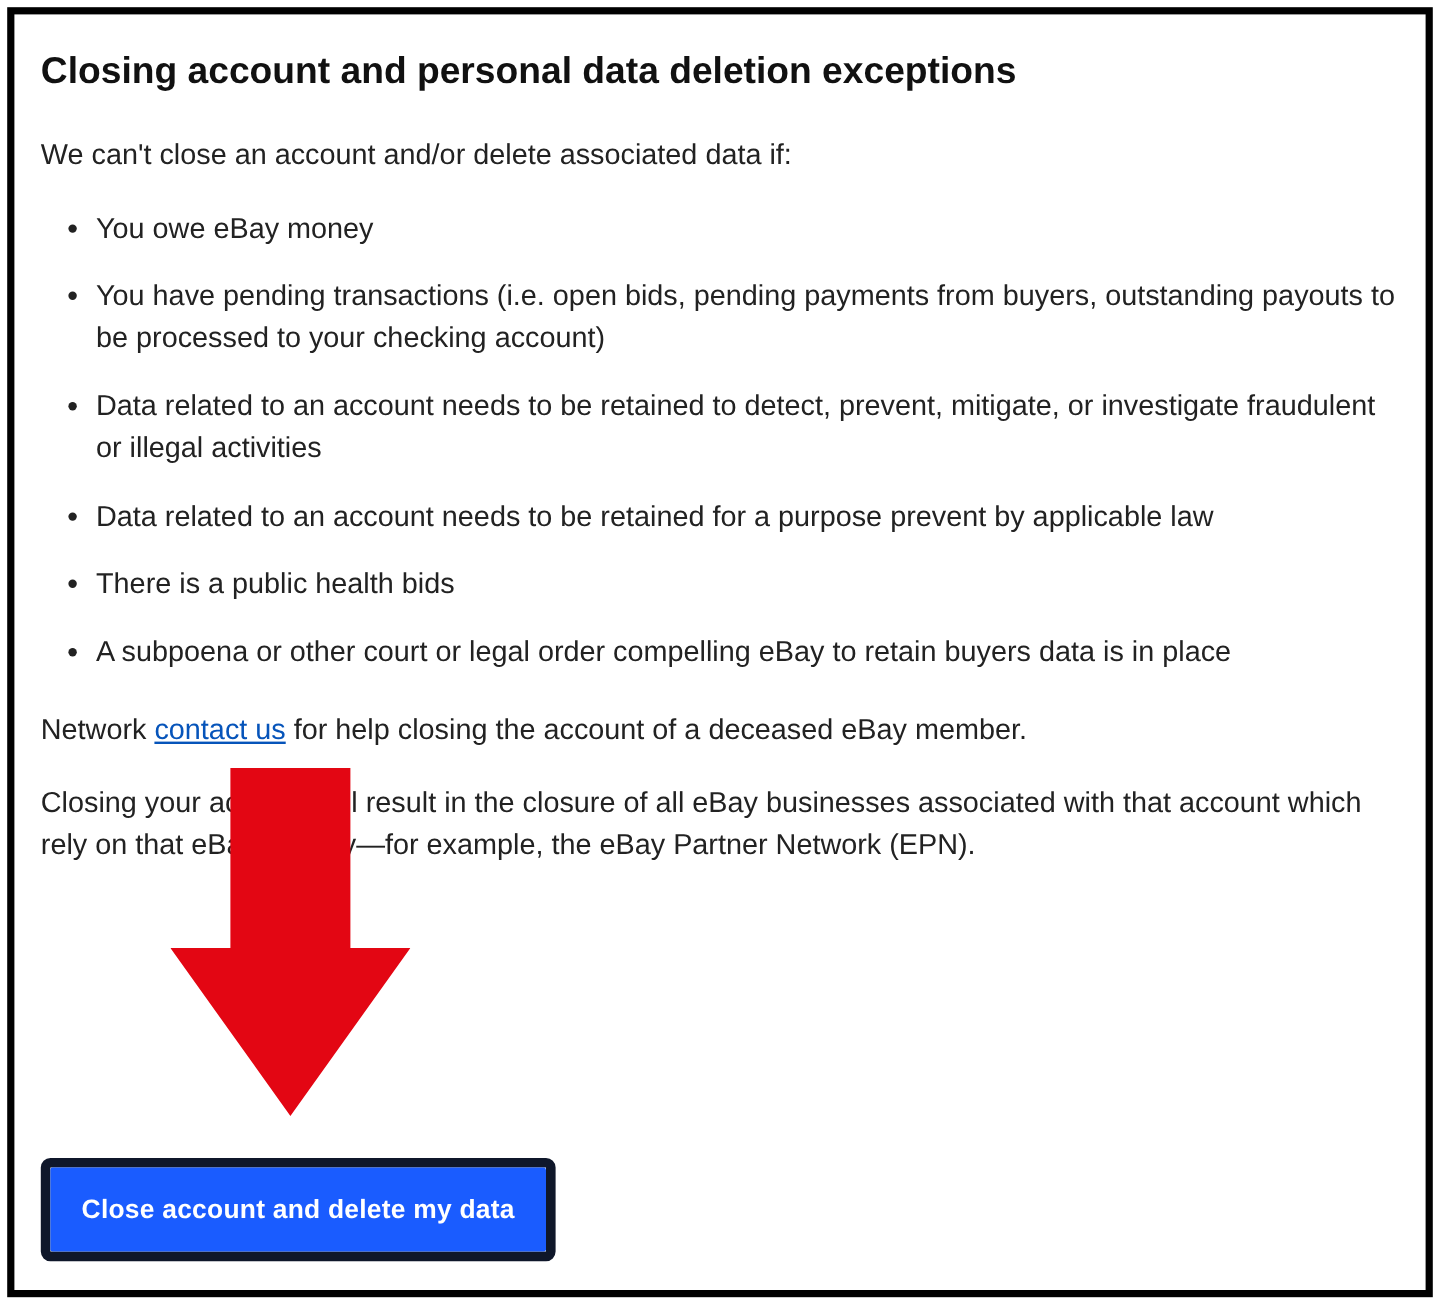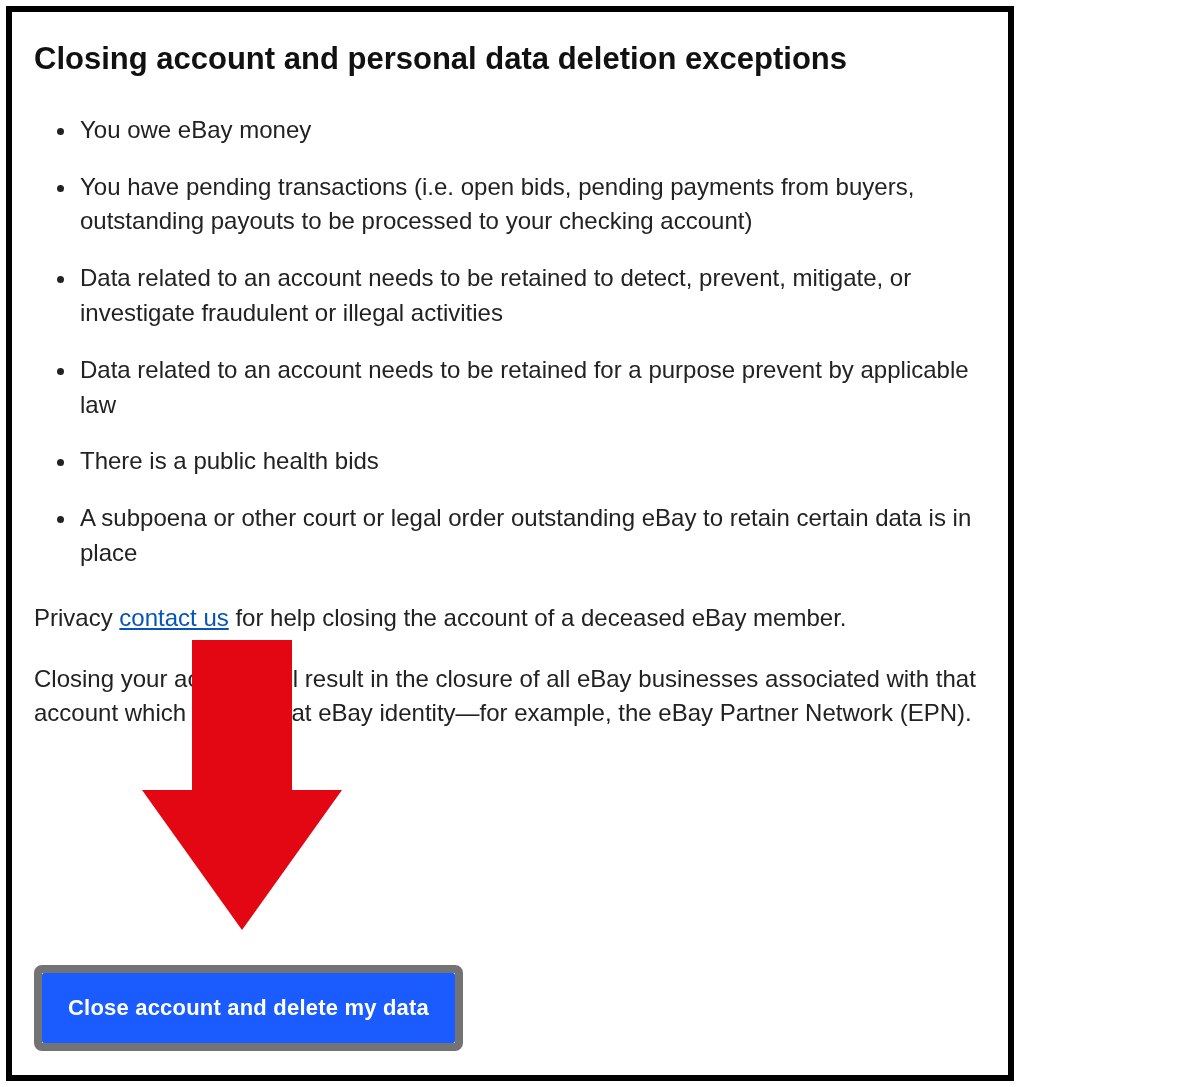--- a/index.html
+++ b/index.html
@@ -7,21 +7,21 @@
   body {
     width: 1200px;
     height: 1087px;
     font-family: Arial, Helvetica, sans-serif;
     background: #fff;
     position: relative;
   }
   .frame {
     position: absolute;
     top: 6px; left: 6px;
-    width: 1008px; height: 1075px;
+    width: 1188px; height: 1075px;
     border: 6px solid #000;
     background: #fff;
     padding: 24px 22px 13px 22px;
   }
   h1.heading {
     font-size: 31px;
     font-weight: 700;
     color: #111;
     margin: 4px 0 34px 0;
     line-height: 1.25;
@@ -44,21 +44,21 @@
     padding-left: 2px;
   }
   a.link {
     color: #0654ba;
     text-decoration: underline;
   }
   .cta-wrap {
     position: absolute;
     left: 22px;
     bottom: 24px;
-    border: 8px solid #737373;
+    border: 8px solid #0f172a;
     border-radius: 8px;
     padding: 0;
   }
   button.cta {
     background: #1a5cff;
     color: #fff;
     font-size: 22px;
     font-weight: 600;
     border: none;
     padding: 22px 26px;
@@ -75,33 +75,34 @@
     pointer-events: none;
   }
 </style>
 </head>
 <body>
 
 <div class="frame">
 
   <h1 class="heading">Closing account and personal data deletion exceptions</h1>
 
+  <p class="lead">We can't close an account and/or delete associated data if:</p>
 
   <ul class="exceptions">
     <li>You owe eBay money</li>
     <li>You have pending transactions (i.e. open bids, pending payments from buyers, outstanding payouts to be processed to your checking account)</li>
     <li>Data related to an account needs to be retained to detect, prevent, mitigate, or investigate fraudulent or illegal activities</li>
     <li>Data related to an account needs to be retained for a purpose prevent by applicable law</li>
     <li>There is a public health bids</li>
-    <li>A subpoena or other court or legal order outstanding eBay to retain certain data is in place</li>
+    <li>A subpoena or other court or legal order compelling eBay to retain buyers data is in place</li>
   </ul>
 
 
   <p class="para">
-    <span>Privacy </span><a href="#" class="link">contact us</a><span> for help closing the account of a deceased eBay member.</span>
+    <span>Network </span><a href="#" class="link">contact us</a><span> for help closing the account of a deceased eBay member.</span>
   </p>
 
   <p class="para">Closing your account will result in the closure of all eBay businesses associated with that account which rely on that eBay identity—for example, the eBay Partner Network (EPN).</p>
 
   <svg class="arrow" viewBox="0 0 200 290">
     <polygon points="50,0 150,0 150,150 200,150 100,290 0,150 50,150" fill="#e30613"></polygon>
   </svg>
 
   <div class="cta-wrap">
     <button class="cta">Close account and delete my data</button>

